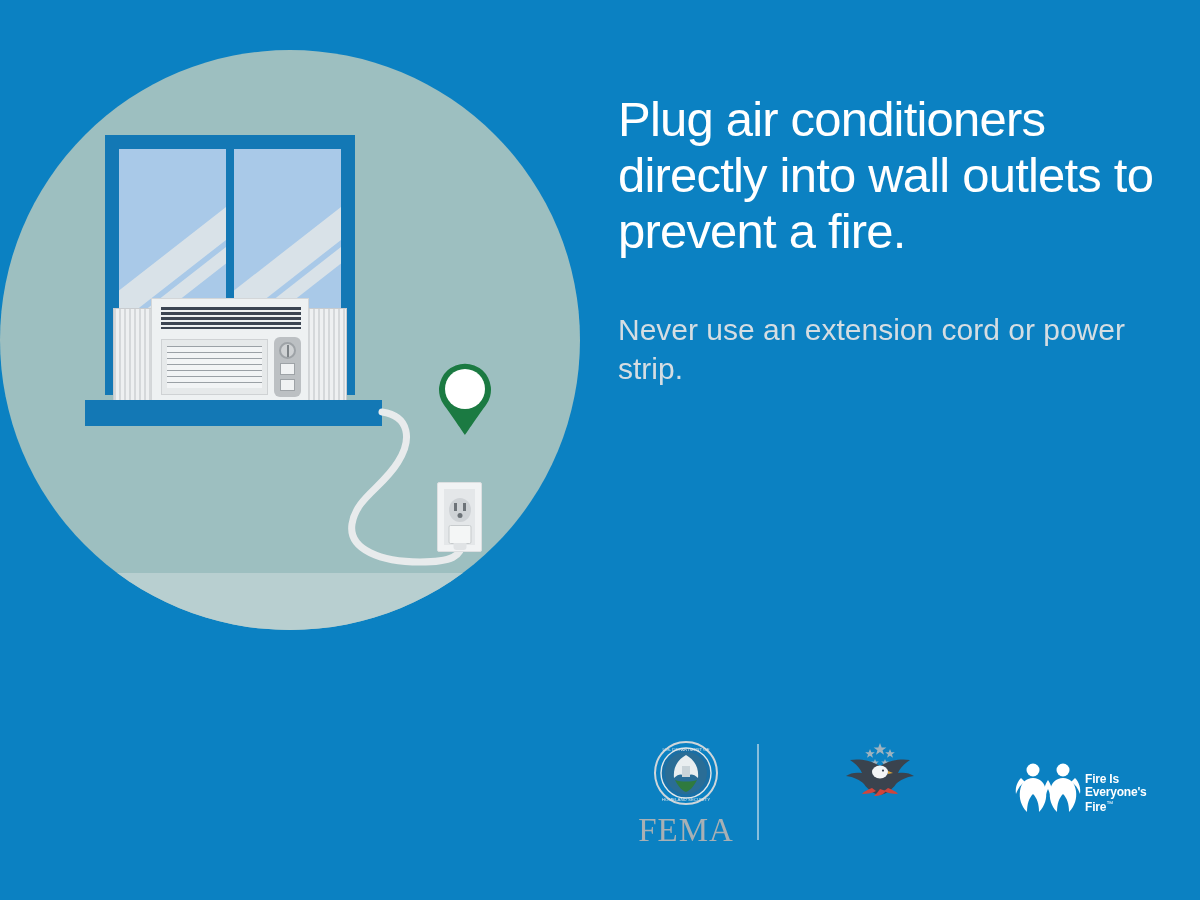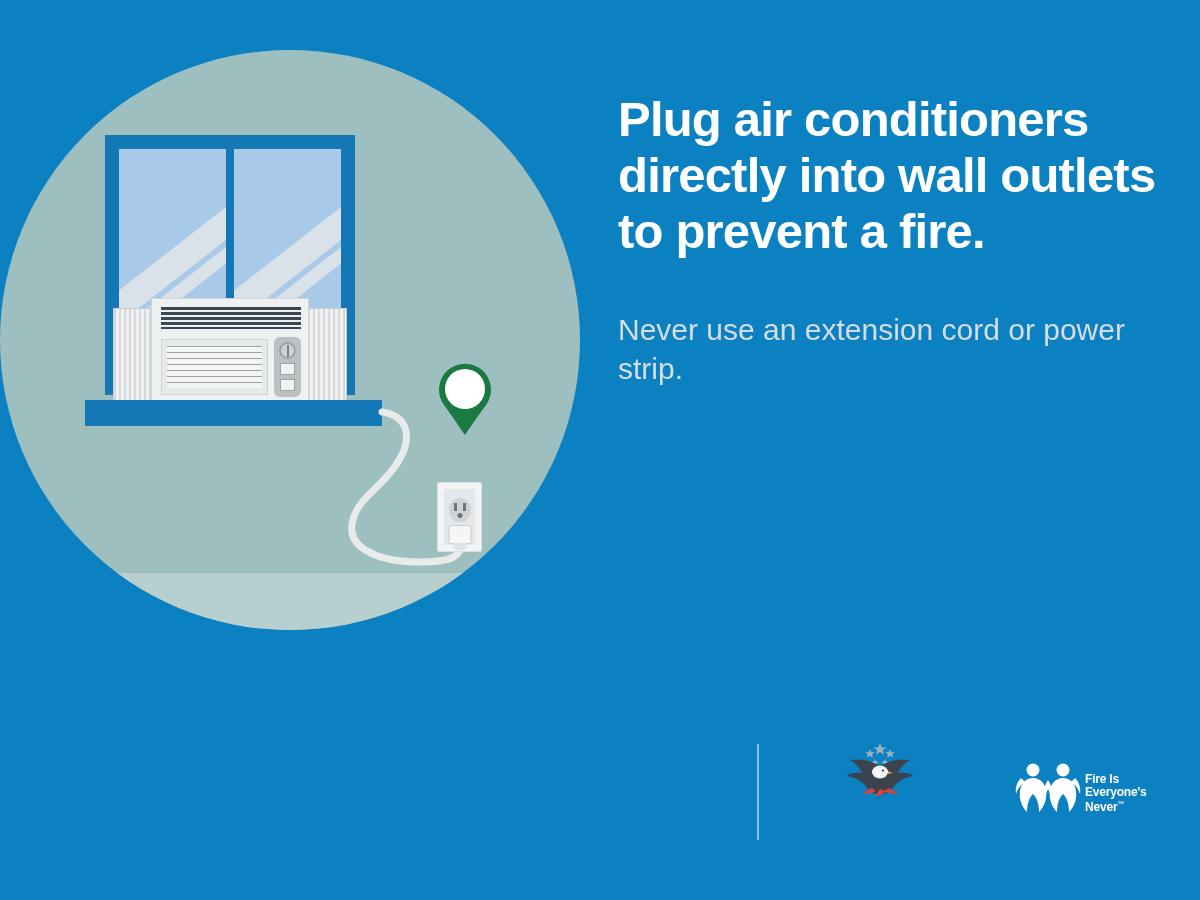--- a/index.html
+++ b/index.html
@@ -232,21 +232,21 @@
   }
 
   
   #textcol {
     position: absolute;
     left: 618px; top: 92px;
     width: 540px;
   }
   .headline {
     color: #ffffff;
-    font-weight: 700;
+    font-weight: 400;
     font-size: 49px;
     line-height: 1.14;
     letter-spacing: -0.8px;
   }
   .subhead {
     margin-top: 50px;
     color: #d5dde2;
     font-weight: 400;
     font-size: 30px;
     line-height: 1.3;
@@ -383,20 +383,33 @@
     </div>
   </div>
 
   <div id="textcol">
     <h1 class="headline">Plug air conditioners directly into wall outlets to prevent a fire.</h1>
     <p class="subhead">Never use an extension cord or power strip.</p>
   </div>
 
   <div id="footer">
 
+    <div class="fema-block">
+      <svg width="66" height="66" viewBox="0 0 66 66">
+        <circle cx="33" cy="33" r="31" fill="#0b81c2" stroke="#cfd6da" stroke-width="2"></circle>
+        <circle cx="33" cy="33" r="25" fill="#1a6fa5" stroke="#e3e8ea" stroke-width="1.4"></circle>
+        <circle cx="33" cy="33" r="21" fill="#2a6d96"></circle>
+        <path d="M33 15 C 24 20, 20 28, 21 38 C 26 33, 30 34, 33 37 C 36 34, 40 33, 45 38 C 46 28, 42 20, 33 15 Z" fill="#e9eef0"></path>
+        <path d="M22 40 C 26 48, 30 51, 33 52 C 36 51, 40 48, 44 40 C 38 42, 28 42, 22 40 Z" fill="#2f7a3e"></path>
+        <rect x="29" y="26" width="8" height="11" fill="#c9d3d8"></rect>
+        <text x="33" y="10.5" font-family="Liberation Sans, sans-serif" font-size="4.4" fill="#dfe6e9" text-anchor="middle">U.S. DEPARTMENT OF</text>
+        <text x="33" y="61" font-family="Liberation Sans, sans-serif" font-size="4.4" fill="#dfe6e9" text-anchor="middle">HOMELAND SECURITY</text>
+      </svg>
+      <div class="fema-word">FEMA</div>
+    </div>
 
     <div class="divider"></div>
 
     <div class="usfa-block">
       <svg width="80" height="62" viewBox="0 0 80 62">
         <g fill="#9fb3bf">
           <polygon points="40,1 41.7,5.4 46.4,5.4 42.6,8.2 44,12.7 40,10 36,12.7 37.4,8.2 33.6,5.4 38.3,5.4"></polygon>
           <polygon points="30,7 31.3,10.3 34.8,10.3 32,12.4 33,15.8 30,13.8 27,15.8 28,12.4 25.2,10.3 28.7,10.3"></polygon>
           <polygon points="50,7 51.3,10.3 54.8,10.3 52,12.4 53,15.8 50,13.8 47,15.8 48,12.4 45.2,10.3 48.7,10.3"></polygon>
           <polygon points="35,17 36,19.6 38.8,19.6 36.6,21.2 37.4,23.9 35,22.3 32.6,23.9 33.4,21.2 31.2,19.6 34,19.6"></polygon>
@@ -429,18 +442,18 @@
                    C 42 46, 44 40, 48 36 C 52 40, 54 46, 54 54
                    C 60 48, 62 40, 61 33 C 60 25, 55 20, 48 20 Z"></path>
           <path d="M60 20 C 64 24, 66 30, 65 36 C 63 30, 60 26, 56 24 Z"></path>
           <path d="M33 22 C 29 28, 28 34, 30 40 C 31 36, 32 33, 33 31
                    C 34 33, 35 36, 36 40 C 38 34, 37 28, 33 22 Z"></path>
         </g>
       </svg>
       <div class="fief-word">
         <div>Fire Is</div>
         <div>Everyone's</div>
-        <div><span>Never</span><span class="tm">™</span></div>
+        <div><span>Fire</span><span class="tm">™</span></div>
       </div>
     </div>
 
   </div>
 </div>
 
 </body></html>

